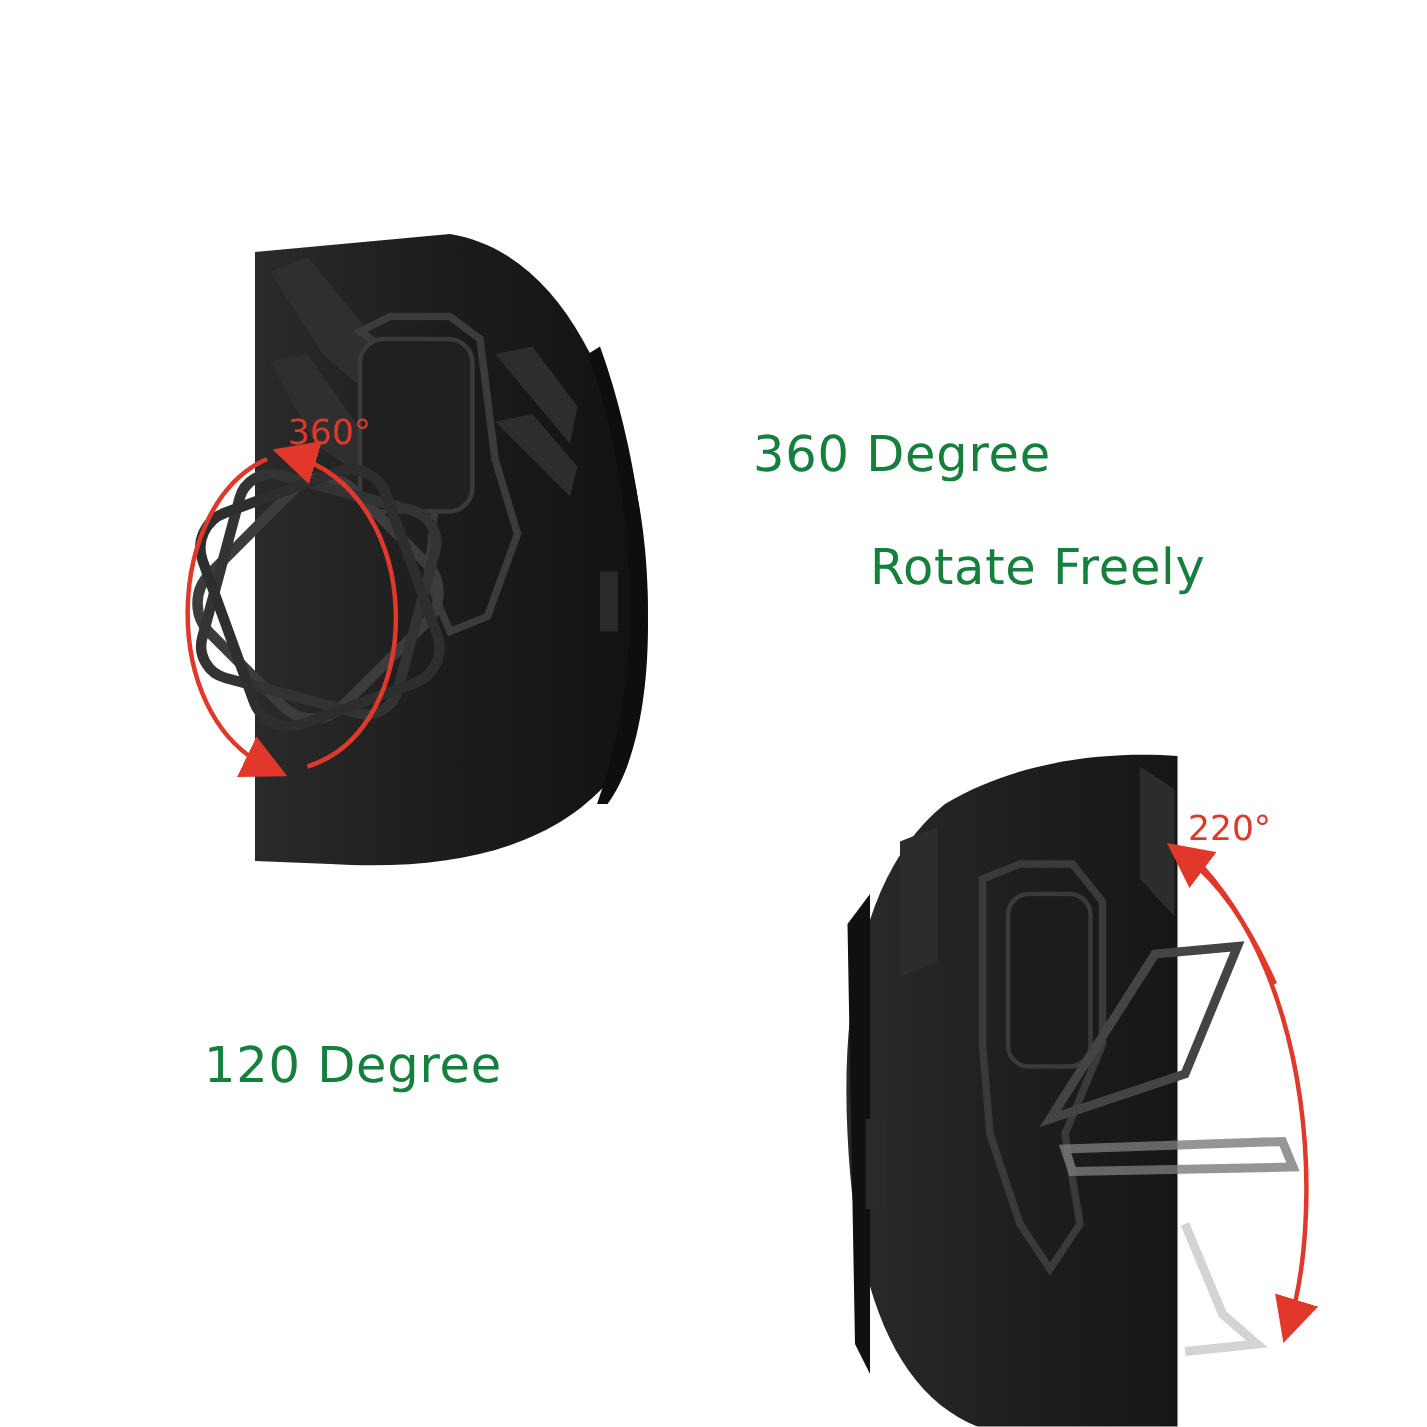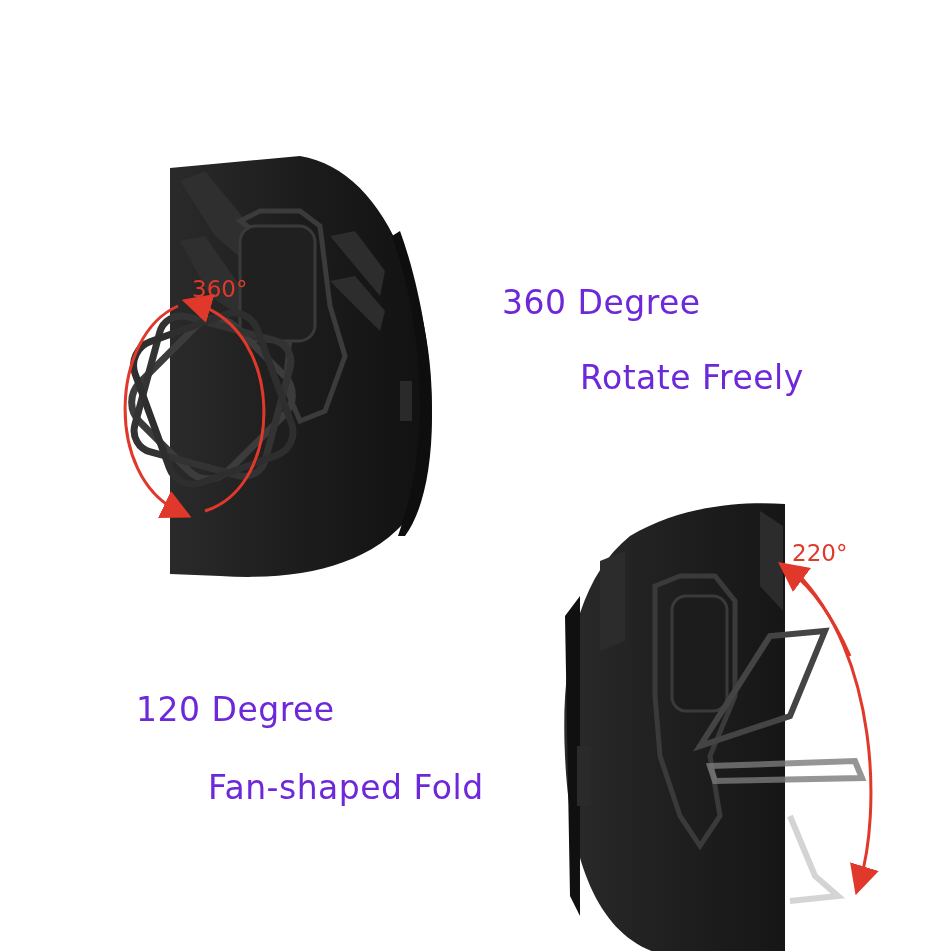--- a/index.html
+++ b/index.html
@@ -1,18 +1,18 @@
 <!DOCTYPE html>
 <html><head>
   <meta charset="utf-8">
   <style>
     html, body { margin: 0; padding: 0; background: #ffffff; }
     body { width: 951px; height: 951px; position: relative; overflow: hidden; font-family: "DejaVu Sans", sans-serif; }
     .stage { position: absolute; left: 0; top: 12px; width: 951px; height: 728px; margin-top: 44px; }
-    .caption { position: absolute; color: #6d28d9; font-family: "DejaVu Sans", sans-serif; font-size: 33px; letter-spacing: 0.5px; white-space: nowrap; line-height: 1; }
+    .caption { position: absolute; color: #15803d; font-family: "DejaVu Sans", sans-serif; font-size: 33px; letter-spacing: 0.5px; white-space: nowrap; line-height: 1; }
     .angle { position: absolute; color: #e0392b; font-family: "DejaVu Sans", sans-serif; font-size: 23px; line-height: 1; white-space: nowrap; }
     svg { position: absolute; left: 0; top: 0; }
   </style>
 </head>
 <body>
 
 <div class="stage">
 
   <svg width="951" height="951" viewBox="0 0 951 951">
     <defs>
@@ -82,15 +82,14 @@
       <path d="M850,600 C830,555 810,530 790,515" fill="none" stroke="#e0392b" stroke-width="3" marker-end="url(#arrowHead)"></path>
     </g>
   </svg>
 
   <span class="angle" style="left:192px; top:222px;">360°</span>
   <span class="caption" style="left:502px; top:230px;">360 Degree</span>
   <span class="caption" style="left:580px; top:305px;">Rotate Freely</span>
 
   <span class="angle" style="left:792px; top:486px;">220°</span>
   <span class="caption" style="left:136px; top:637px;text-align:center;">120 Degree</span>
-  <span class="caption" style="left:208px; top:715px;">Fan-shaped Fold</span>
 
 </div>
 
 </body></html>

